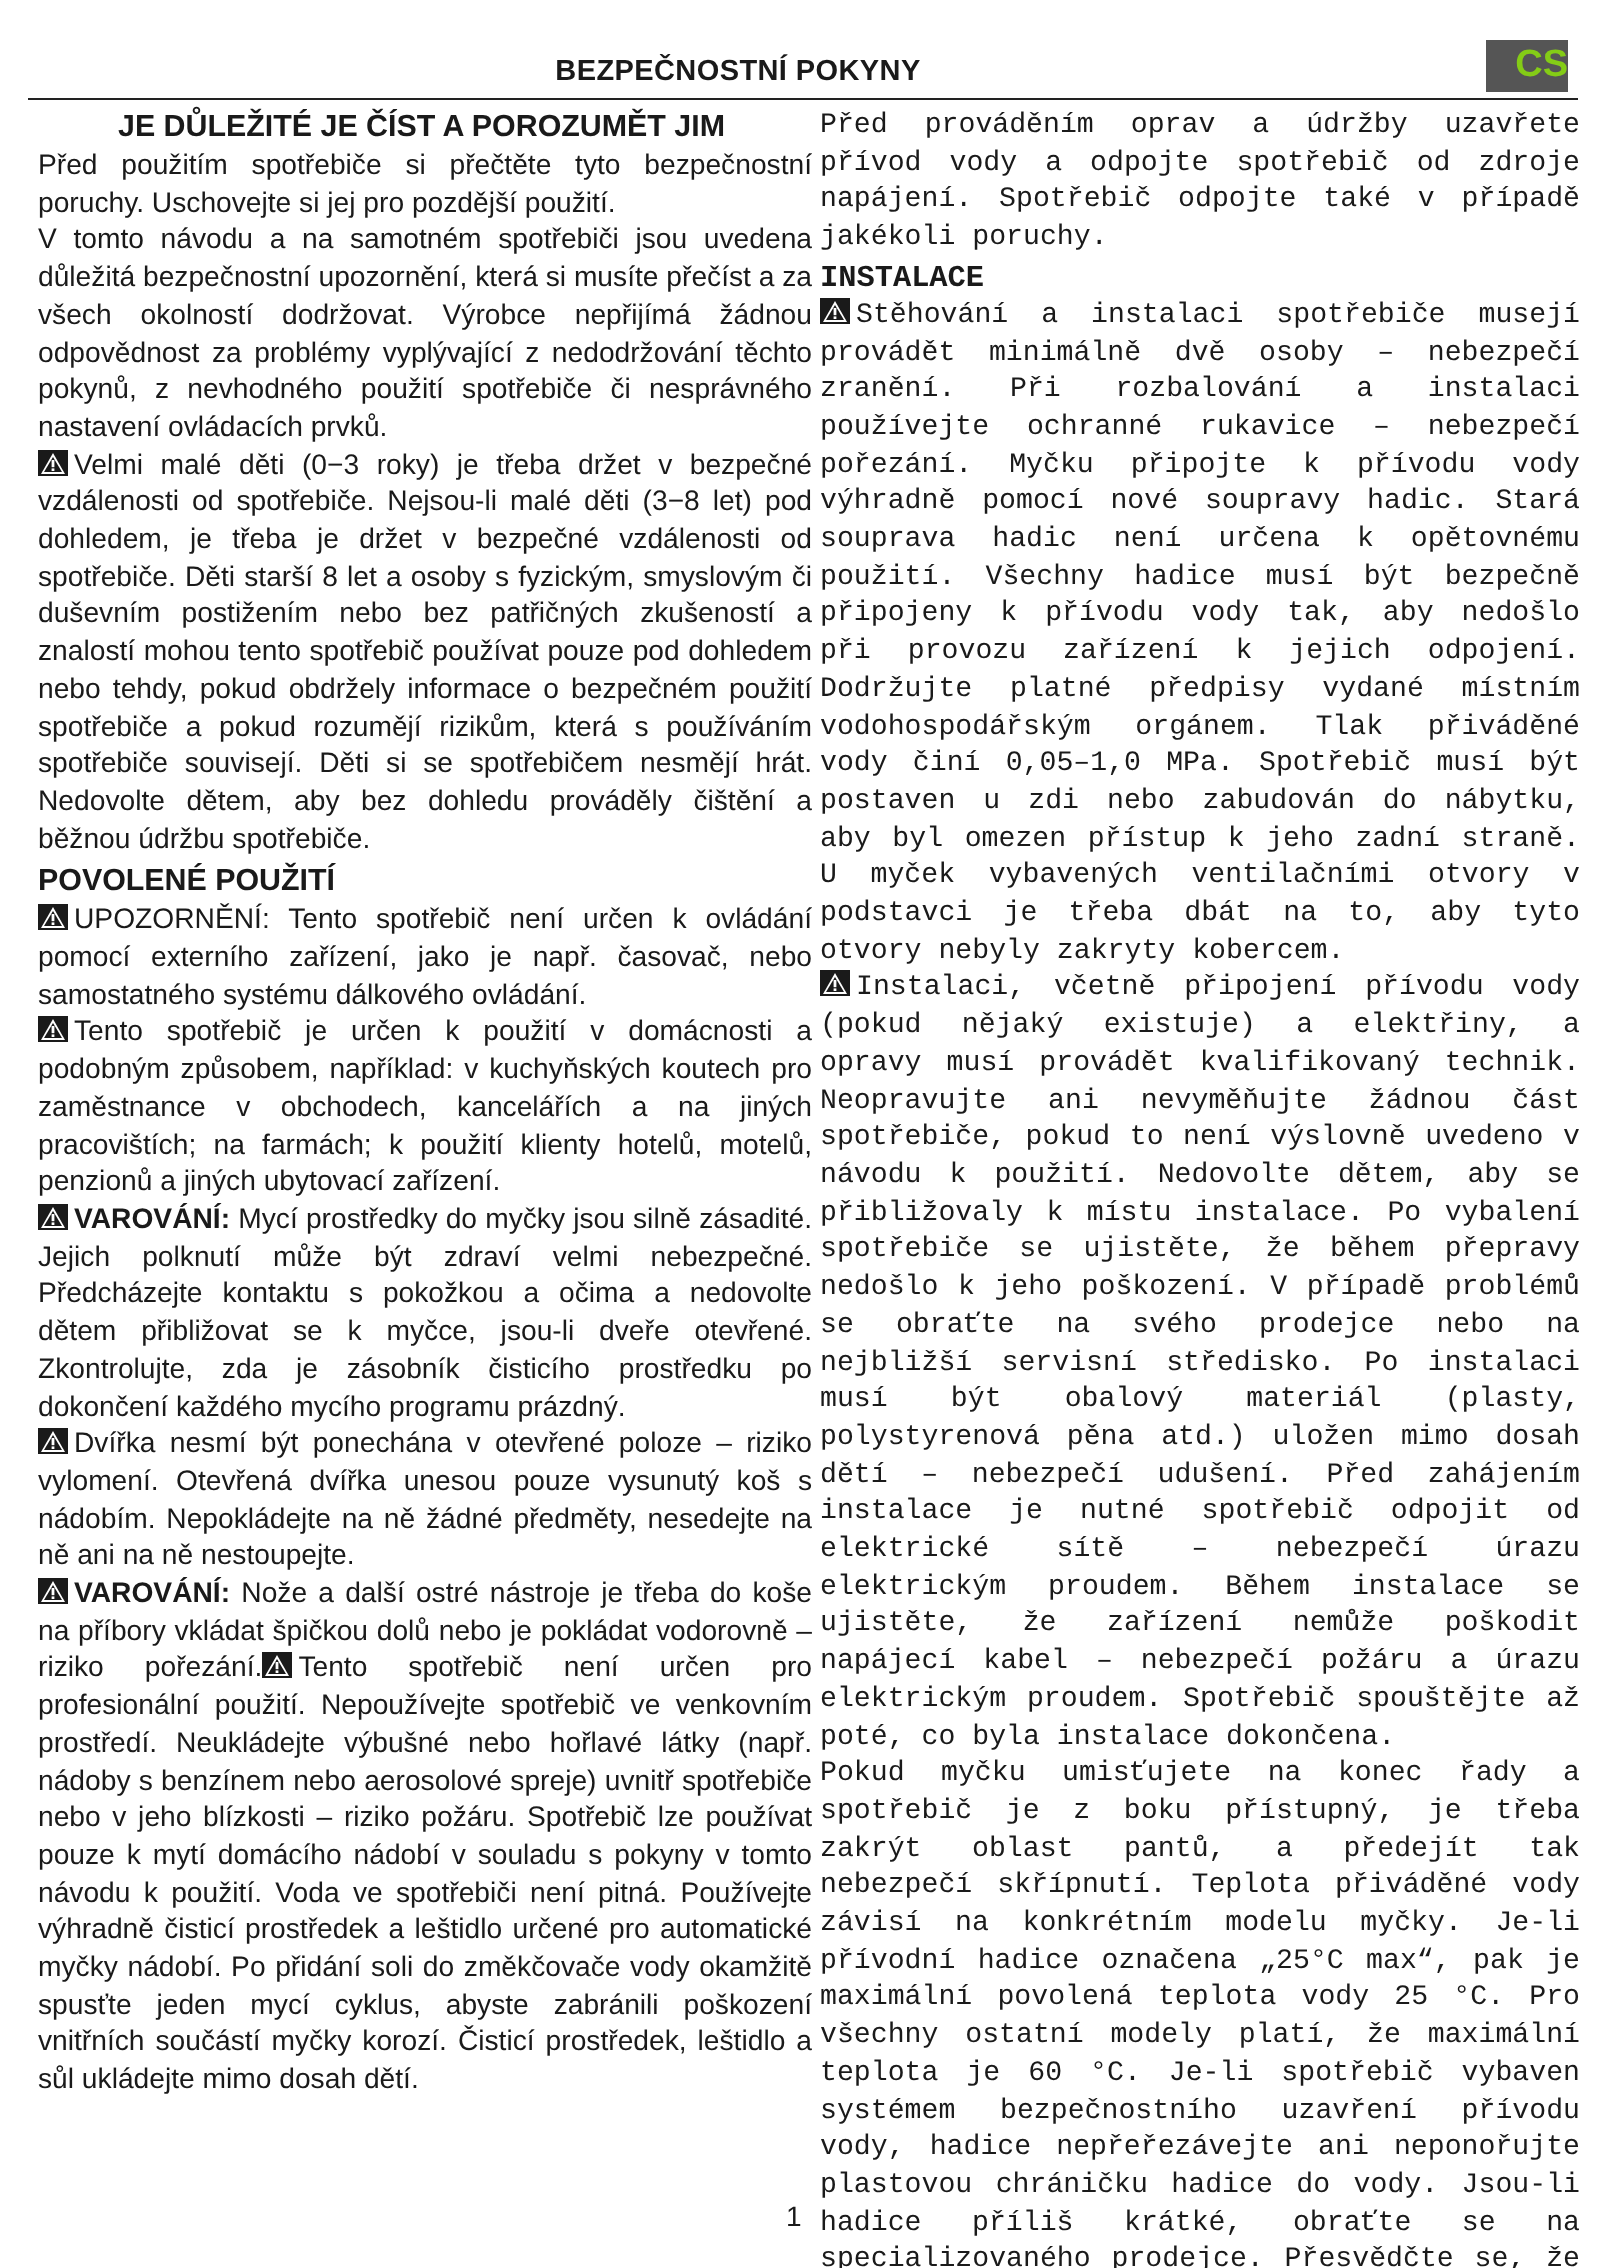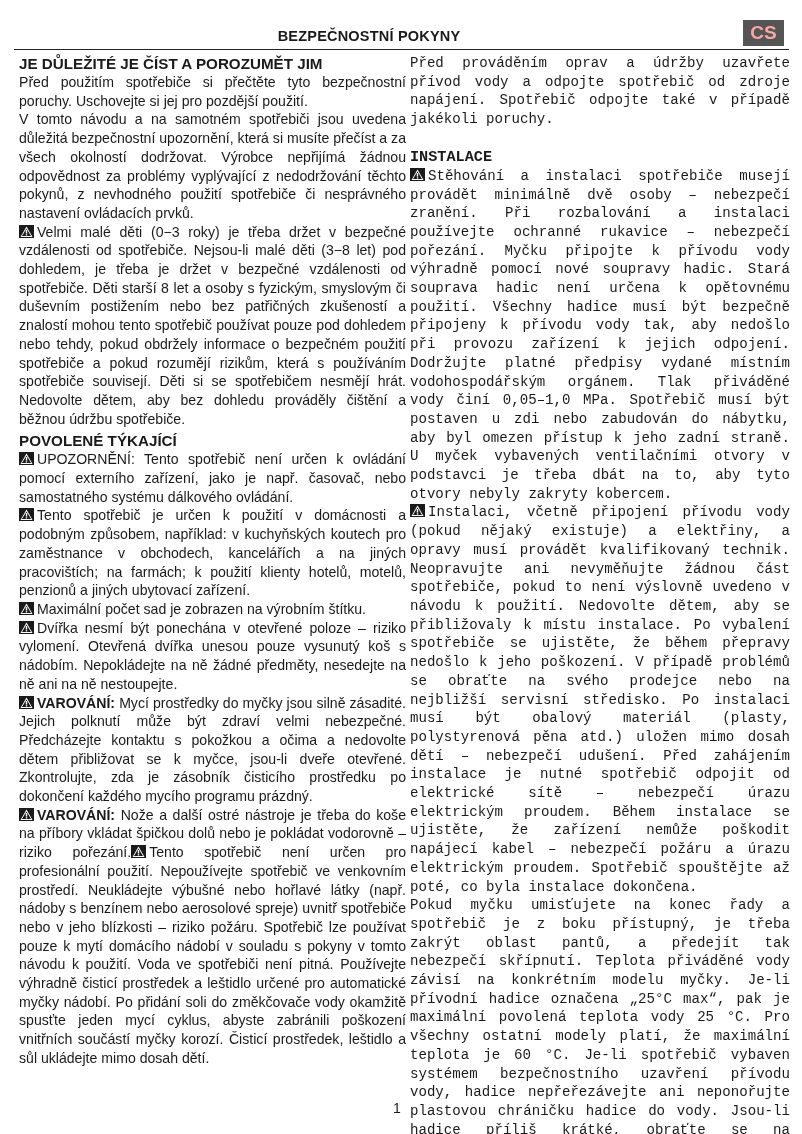--- a/index.html
+++ b/index.html
@@ -1,29 +1,29 @@
 <!DOCTYPE html>
 <html><head>
 <meta charset="utf-8">
 <style>
   html, body { margin:0; padding:0; background:#ffffff; }
   body { width:802px; height:1134px; position:relative; overflow:hidden;
          font-family:"Liberation Sans", sans-serif; color:#1a1a1a; }
   .header-title { position:absolute; top:28px; left:0; width:738px; text-align:center;
          font-weight:bold; font-size:14.5px; letter-spacing:0.2px; }
   .lang-badge { position:absolute; top:20px; left:743px; width:41px; height:26px;
-         background:#555555; color:#fca5a5; font-weight:bold; font-size:19px;
-         text-align:center; line-height:26px; }
+         background:#555555; color:#84cc16; font-weight:bold; font-size:19px;
+         text-align:right; line-height:26px; }
   .rule { position:absolute; top:49px; left:14px; width:775px; height:1px; background:#222; }
   .col { position:absolute; top:54px; font-size:14.1px; line-height:18.7px; }
   .col.left { left:19px; width:387px; }
   .col.right { left:410px; width:380px;font-family:Liberation Mono, monospace; }
   .p { margin:0; text-align:justify; }
   .h { margin:0; font-weight:bold; font-size:15.2px; line-height:19px; }
-  .h.first { font-size:15.2px; }
+  .h.first { font-size:15.2px;margin-left:40px; }
   .warn { display:inline-block; width:15px; height:13px; vertical-align:-1px; margin-right:3px; }
   .bold { font-weight:bold; }
   .page-num { position:absolute; top:1100px; left:393px; font-size:14px; }
 </style>
 </head>
 <body>
 
 <div>
   <div class="header-title">BEZPEČNOSTNÍ POKYNY</div>
   <div class="lang-badge">CS</div>
@@ -36,21 +36,21 @@
   <p class="p">V tomto návodu a na samotném spotřebiči jsou uvedena důležitá bezpečnostní upozornění, která si musíte přečíst a za všech okolností dodržovat. Výrobce nepřijímá žádnou odpovědnost za problémy vyplývající z nedodržování těchto pokynů, z nevhodného použití spotřebiče či nesprávného nastavení ovládacích prvků.</p>
   <p class="p">
     <svg class="warn" viewBox="0 0 15 13">
         <rect x="0" y="0" width="15" height="13" fill="#1a1a1a"></rect>
         <polygon points="7.5,1.5 13.5,12 1.5,12" fill="#fff"></polygon>
         <polygon points="7.5,3.5 12,11 3,11" fill="#1a1a1a"></polygon>
         <rect x="6.8" y="5" width="1.4" height="3.6" fill="#fff"></rect>
         <rect x="6.8" y="9.2" width="1.4" height="1.3" fill="#fff"></rect>
       </svg><span>Velmi malé děti (0−3 roky) je třeba držet v bezpečné vzdálenosti od spotřebiče. Nejsou-li malé děti (3−8 let) pod dohledem, je třeba je držet v bezpečné vzdálenosti od spotřebiče. Děti starší 8 let a osoby s fyzickým, smyslovým či duševním postižením nebo bez patřičných zkušeností a znalostí mohou tento spotřebič používat pouze pod dohledem nebo tehdy, pokud obdržely informace o bezpečném použití spotřebiče a pokud rozumějí rizikům, která s používáním spotřebiče souvisejí. Děti si se spotřebičem nesmějí hrát. Nedovolte dětem, aby bez dohledu prováděly čištění a běžnou údržbu spotřebiče.</span>
   </p>
-  <p class="h" style="margin-top:3px">POVOLENÉ TÝKAJÍCÍ</p>
+  <p class="h" style="margin-top:3px">POVOLENÉ POUŽITÍ</p>
   <p class="p">
     <svg class="warn" viewBox="0 0 15 13">
         <rect x="0" y="0" width="15" height="13" fill="#1a1a1a"></rect>
         <polygon points="7.5,1.5 13.5,12 1.5,12" fill="#fff"></polygon>
         <polygon points="7.5,3.5 12,11 3,11" fill="#1a1a1a"></polygon>
         <rect x="6.8" y="5" width="1.4" height="3.6" fill="#fff"></rect>
         <rect x="6.8" y="9.2" width="1.4" height="1.3" fill="#fff"></rect>
       </svg><span>UPOZORNĚNÍ: Tento spotřebič není určen k ovládání pomocí externího zařízení, jako je např. časovač, nebo samostatného systému dálkového ovládání.</span>
   </p>
   <p class="p">
@@ -62,60 +62,51 @@
         <rect x="6.8" y="9.2" width="1.4" height="1.3" fill="#fff"></rect>
       </svg><span>Tento spotřebič je určen k použití v domácnosti a podobným způsobem, například: v kuchyňských koutech pro zaměstnance v obchodech, kancelářích a na jiných pracovištích; na farmách; k použití klienty hotelů, motelů, penzionů a jiných ubytovací zařízení.</span>
   </p>
   <p class="p">
     <svg class="warn" viewBox="0 0 15 13">
         <rect x="0" y="0" width="15" height="13" fill="#1a1a1a"></rect>
         <polygon points="7.5,1.5 13.5,12 1.5,12" fill="#fff"></polygon>
         <polygon points="7.5,3.5 12,11 3,11" fill="#1a1a1a"></polygon>
         <rect x="6.8" y="5" width="1.4" height="3.6" fill="#fff"></rect>
         <rect x="6.8" y="9.2" width="1.4" height="1.3" fill="#fff"></rect>
-      </svg><span>Maximální počet sad je zobrazen na výrobním štítku.</span>
+      </svg><span class="bold">VAROVÁNÍ:</span> <span>Mycí prostředky do myčky jsou silně zásadité. Jejich polknutí může být zdraví velmi nebezpečné. Předcházejte kontaktu s pokožkou a očima a nedovolte dětem přibližovat se k myčce, jsou-li dveře otevřené. Zkontrolujte, zda je zásobník čisticího prostředku po dokončení každého mycího programu prázdný.</span>
   </p>
   <p class="p">
     <svg class="warn" viewBox="0 0 15 13">
         <rect x="0" y="0" width="15" height="13" fill="#1a1a1a"></rect>
         <polygon points="7.5,1.5 13.5,12 1.5,12" fill="#fff"></polygon>
         <polygon points="7.5,3.5 12,11 3,11" fill="#1a1a1a"></polygon>
         <rect x="6.8" y="5" width="1.4" height="3.6" fill="#fff"></rect>
         <rect x="6.8" y="9.2" width="1.4" height="1.3" fill="#fff"></rect>
       </svg><span>Dvířka nesmí být ponechána v otevřené poloze – riziko vylomení. Otevřená dvířka unesou pouze vysunutý koš s nádobím. Nepokládejte na ně žádné předměty, nesedejte na ně ani na ně nestoupejte.</span>
-  </p>
-  <p class="p">
-    <svg class="warn" viewBox="0 0 15 13">
-        <rect x="0" y="0" width="15" height="13" fill="#1a1a1a"></rect>
-        <polygon points="7.5,1.5 13.5,12 1.5,12" fill="#fff"></polygon>
-        <polygon points="7.5,3.5 12,11 3,11" fill="#1a1a1a"></polygon>
-        <rect x="6.8" y="5" width="1.4" height="3.6" fill="#fff"></rect>
-        <rect x="6.8" y="9.2" width="1.4" height="1.3" fill="#fff"></rect>
-      </svg><span class="bold">VAROVÁNÍ:</span> <span>Mycí prostředky do myčky jsou silně zásadité. Jejich polknutí může být zdraví velmi nebezpečné. Předcházejte kontaktu s pokožkou a očima a nedovolte dětem přibližovat se k myčce, jsou-li dveře otevřené. Zkontrolujte, zda je zásobník čisticího prostředku po dokončení každého mycího programu prázdný.</span>
   </p>
   <p class="p">
     <svg class="warn" viewBox="0 0 15 13">
         <rect x="0" y="0" width="15" height="13" fill="#1a1a1a"></rect>
         <polygon points="7.5,1.5 13.5,12 1.5,12" fill="#fff"></polygon>
         <polygon points="7.5,3.5 12,11 3,11" fill="#1a1a1a"></polygon>
         <rect x="6.8" y="5" width="1.4" height="3.6" fill="#fff"></rect>
         <rect x="6.8" y="9.2" width="1.4" height="1.3" fill="#fff"></rect>
       </svg><span class="bold">VAROVÁNÍ:</span> <span>Nože a další ostré nástroje je třeba do koše na příbory vkládat špičkou dolů nebo je pokládat vodorovně – riziko pořezání.</span><svg class="warn" viewBox="0 0 15 13">
         <rect x="0" y="0" width="15" height="13" fill="#1a1a1a"></rect>
         <polygon points="7.5,1.5 13.5,12 1.5,12" fill="#fff"></polygon>
         <polygon points="7.5,3.5 12,11 3,11" fill="#1a1a1a"></polygon>
         <rect x="6.8" y="5" width="1.4" height="3.6" fill="#fff"></rect>
         <rect x="6.8" y="9.2" width="1.4" height="1.3" fill="#fff"></rect>
       </svg><span>Tento spotřebič není určen pro profesionální použití. Nepoužívejte spotřebič ve venkovním prostředí. Neukládejte výbušné nebo hořlavé látky (např. nádoby s benzínem nebo aerosolové spreje) uvnitř spotřebiče nebo v jeho blízkosti – riziko požáru. Spotřebič lze používat pouze k mytí domácího nádobí v souladu s pokyny v tomto návodu k použití. Voda ve spotřebiči není pitná. Používejte výhradně čisticí prostředek a leštidlo určené pro automatické myčky nádobí. Po přidání soli do změkčovače vody okamžitě spusťte jeden mycí cyklus, abyste zabránili poškození vnitřních součástí myčky korozí. Čisticí prostředek, leštidlo a sůl ukládejte mimo dosah dětí.</span>
   </p>
 </div>
 
 <div class="col right">
   <p class="p">Před prováděním oprav a údržby uzavřete přívod vody a odpojte spotřebič od zdroje napájení. Spotřebič odpojte také v případě jakékoli poruchy.</p>
-  <p class="h" style="margin-top:19px">INSTALACE</p>
+  <p class="h" style="margin-top:1px">INSTALACE</p>
   <p class="p">
     <svg class="warn" viewBox="0 0 15 13">
         <rect x="0" y="0" width="15" height="13" fill="#1a1a1a"></rect>
         <polygon points="7.5,1.5 13.5,12 1.5,12" fill="#fff"></polygon>
         <polygon points="7.5,3.5 12,11 3,11" fill="#1a1a1a"></polygon>
         <rect x="6.8" y="5" width="1.4" height="3.6" fill="#fff"></rect>
         <rect x="6.8" y="9.2" width="1.4" height="1.3" fill="#fff"></rect>
       </svg><span>Stěhování a instalaci spotřebiče musejí provádět minimálně dvě osoby – nebezpečí zranění. Při rozbalování a instalaci používejte ochranné rukavice – nebezpečí pořezání. Myčku připojte k přívodu vody výhradně pomocí nové soupravy hadic. Stará souprava hadic není určena k opětovnému použití. Všechny hadice musí být bezpečně připojeny k přívodu vody tak, aby nedošlo při provozu zařízení k jejich odpojení. Dodržujte platné předpisy vydané místním vodohospodářským orgánem. Tlak přiváděné vody činí 0,05–1,0 MPa. Spotřebič musí být postaven u zdi nebo zabudován do nábytku, aby byl omezen přístup k jeho zadní straně. U myček vybavených ventilačními otvory v podstavci je třeba dbát na to, aby tyto otvory nebyly zakryty kobercem.</span>
   </p>
   <p class="p">

